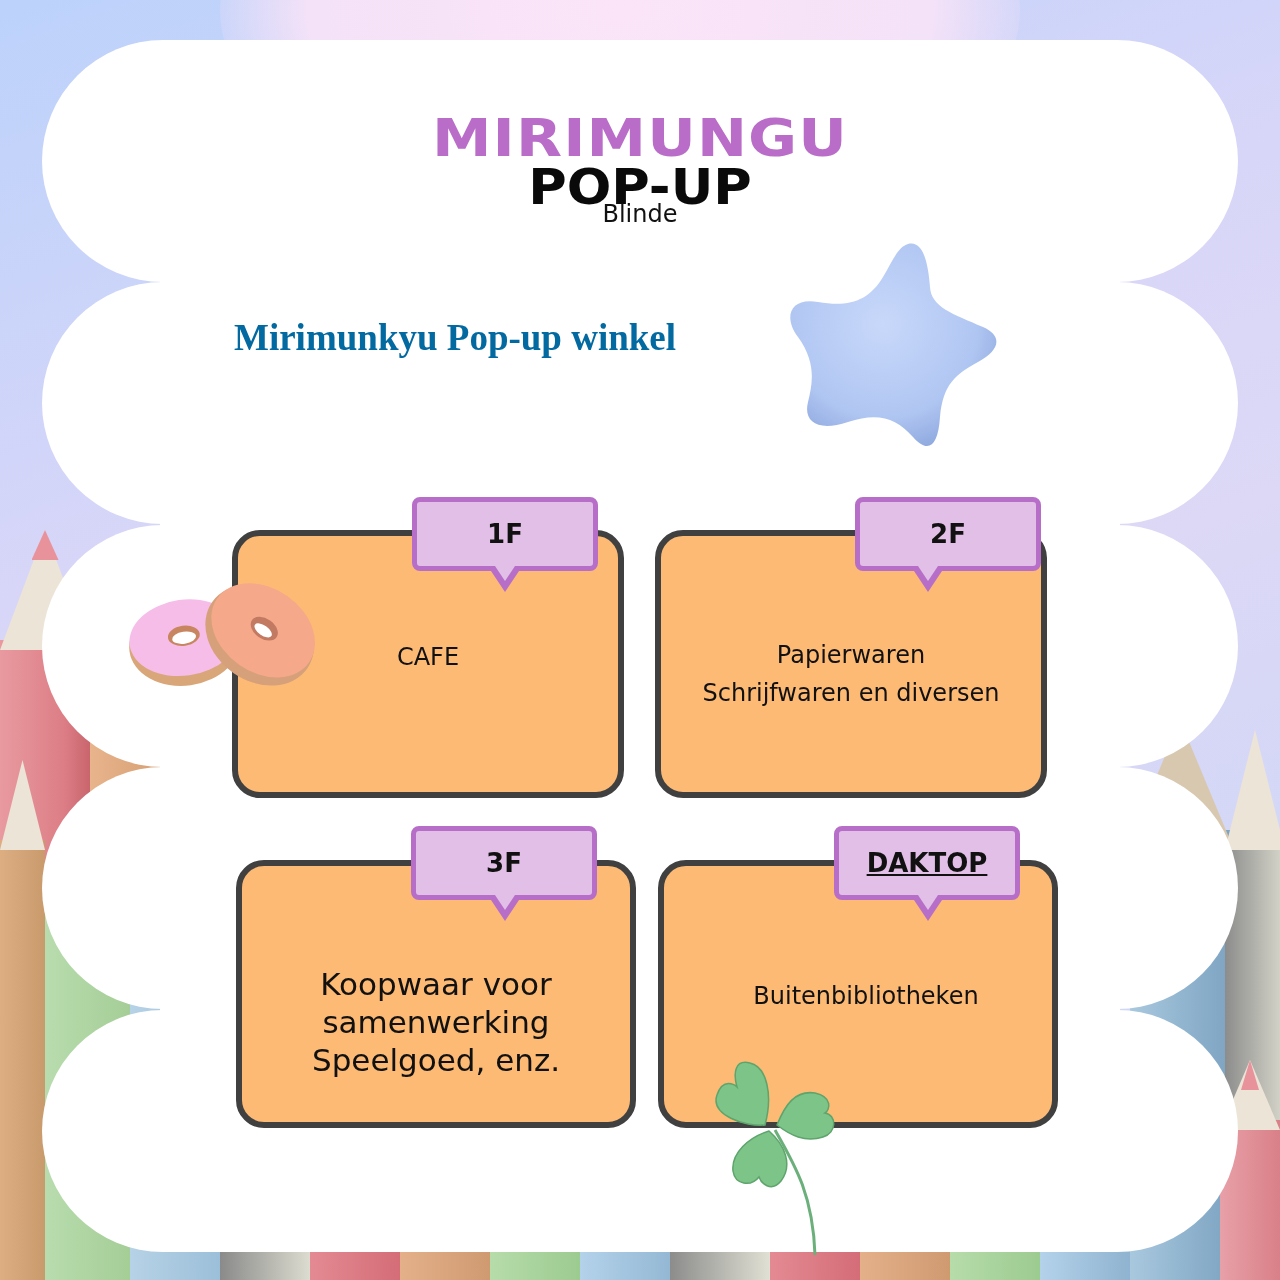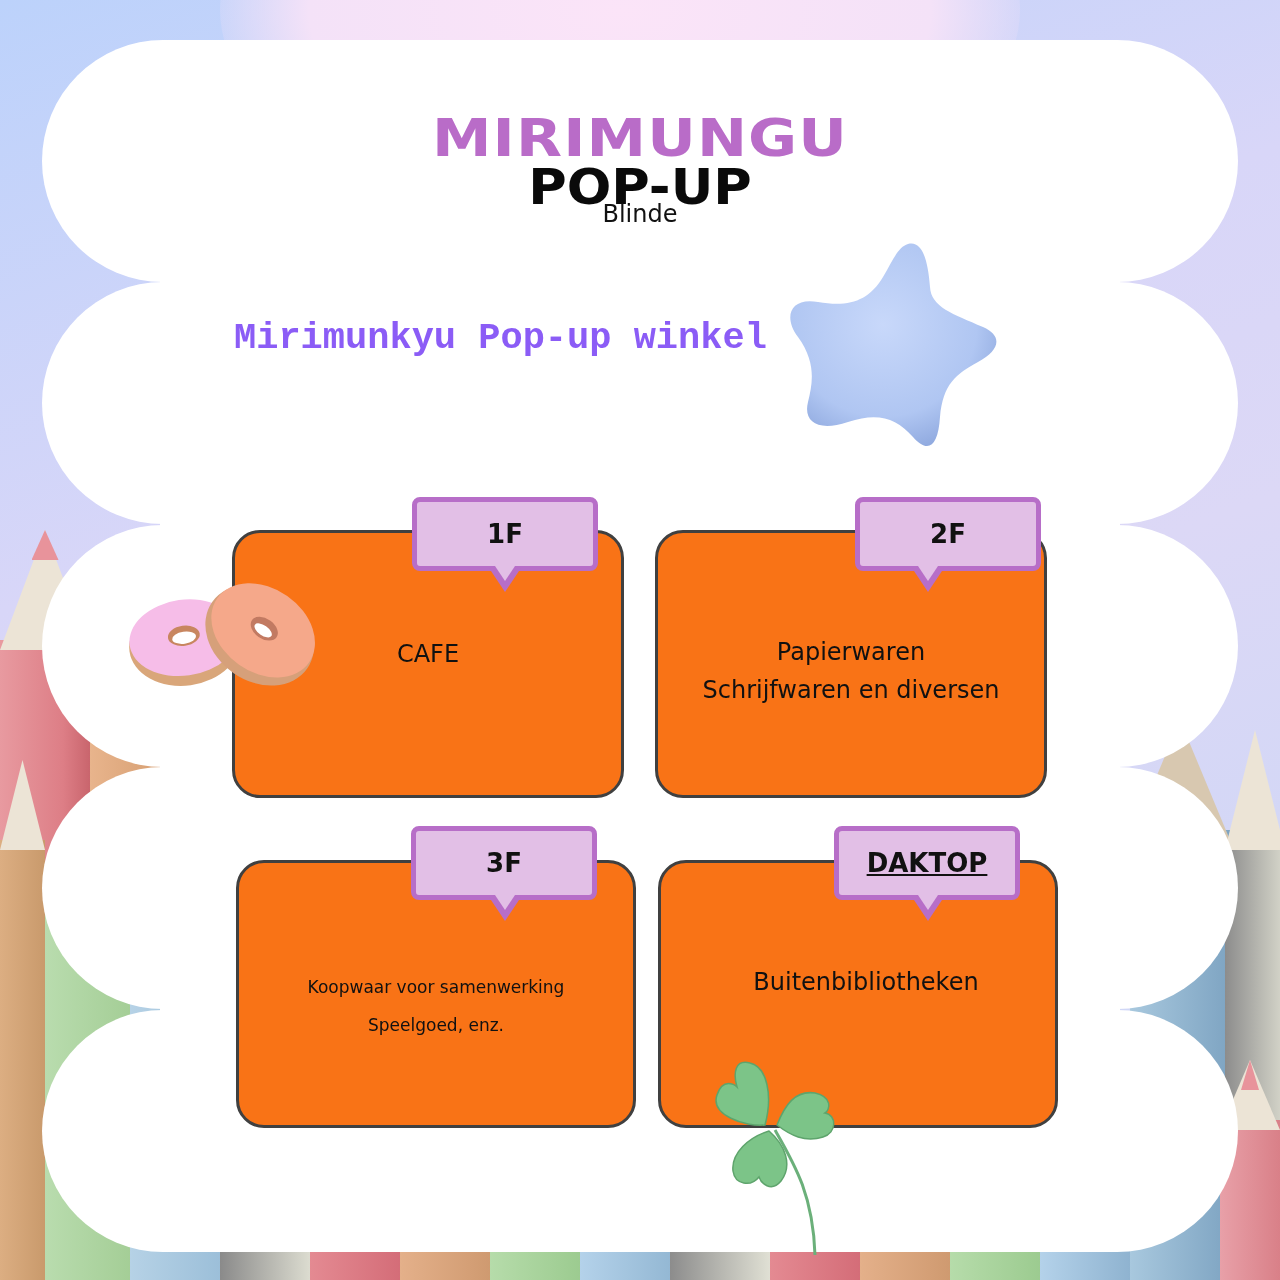--- a/index.html
+++ b/index.html
@@ -33,29 +33,29 @@
     .brand {
       position: absolute; left: 0; width: 1280px; text-align: center;
       font-family: "DejaVu Sans", sans-serif; font-weight: 900;
     }
     .brand-top { top: 108px; font-size: 52px; color: #b96cc8; letter-spacing: 1px; transform: scaleX(1.15); }
     .brand-mid { top: 158px; font-size: 50px; color: #0a0a0a; letter-spacing: 0px; transform: scaleX(1.05); }
     .brand-sub { top: 200px; font-size: 24px; color: #111; font-weight: 400; font-family: "DejaVu Sans", sans-serif; }
 
     .heading {
       position: absolute; left: 234px; top: 310px;
-      font-family: Liberation Mono, monospace; font-weight: 700;
-      font-size: 37px; line-height: 56px; color: #8b5cf6;
+      font-family: Liberation Serif, serif; font-weight: 700;
+      font-size: 37px; line-height: 56px; color: #0369a1;
     }
 
     .star { position: absolute; left: 778px; top: 232px; width: 228px; height: 228px; }
 
     .card {
       position: absolute; width: 392px; height: 268px;
-      border: 3px solid #404040; border-radius: 28px; background: #f97316;
+      border: 6px solid #404040; border-radius: 28px; background: #fdba74;
       box-sizing: border-box;
     }
     .tag {
       position: absolute; width: 186px; height: 74px;
       background: #e2bfe6; border: 5px solid #b76ec8; border-radius: 8px;
       box-sizing: border-box;
       display: flex; align-items: center; justify-content: center;
       font-family: "DejaVu Sans", sans-serif; font-weight: 700; font-size: 26px; color: #111;
     }
     .tag-pointer {
@@ -154,31 +154,31 @@
   <div class="card-text" style="top:100px;">
     <div>Papierwaren</div>
     <div>Schrijfwaren en diversen</div>
   </div>
 </div>
 <div class="tag" style="left:835px;top:497px;margin-left:20px;">2F</div>
 <div class="tag-pointer" style="left:912px;top:568px;"></div>
 <div class="tag-pointer-inner" style="left:918px;top:566px;"></div>
 
 <div class="card" style="left:236px;top:860px;width:400px;">
-  <div class="card-text" style="top:105px;font-size:17px;">
+  <div class="card-text" style="top:99px;font-size:31px;">
     <div>Koopwaar voor samenwerking</div>
     <div>Speelgoed, enz.</div>
   </div>
 </div>
 <div class="tag" style="left:411px;top:826px;">3F</div>
 <div class="tag-pointer" style="left:489px;top:897px;"></div>
 <div class="tag-pointer-inner" style="left:495px;top:895px;"></div>
 
 <div class="card" style="left:658px;top:860px;width:400px;">
-  <div class="card-text" style="top:100px;padding-left:16px;">
+  <div class="card-text" style="top:111px;padding-left:16px;">
     <div>Buitenbibliotheken</div>
   </div>
 </div>
 <div class="tag" style="left:834px;top:826px;text-decoration:underline;">DAKTOP</div>
 <div class="tag-pointer" style="left:912px;top:897px;"></div>
 <div class="tag-pointer-inner" style="left:918px;top:895px;"></div>
 
 <svg class="deco" style="left:122px;top:572px;" width="205" height="125" viewBox="0 0 205 125">
   <g transform="rotate(-8 60 65)">
     <ellipse cx="62" cy="72" rx="56" ry="42" fill="#d9a67a"></ellipse>

